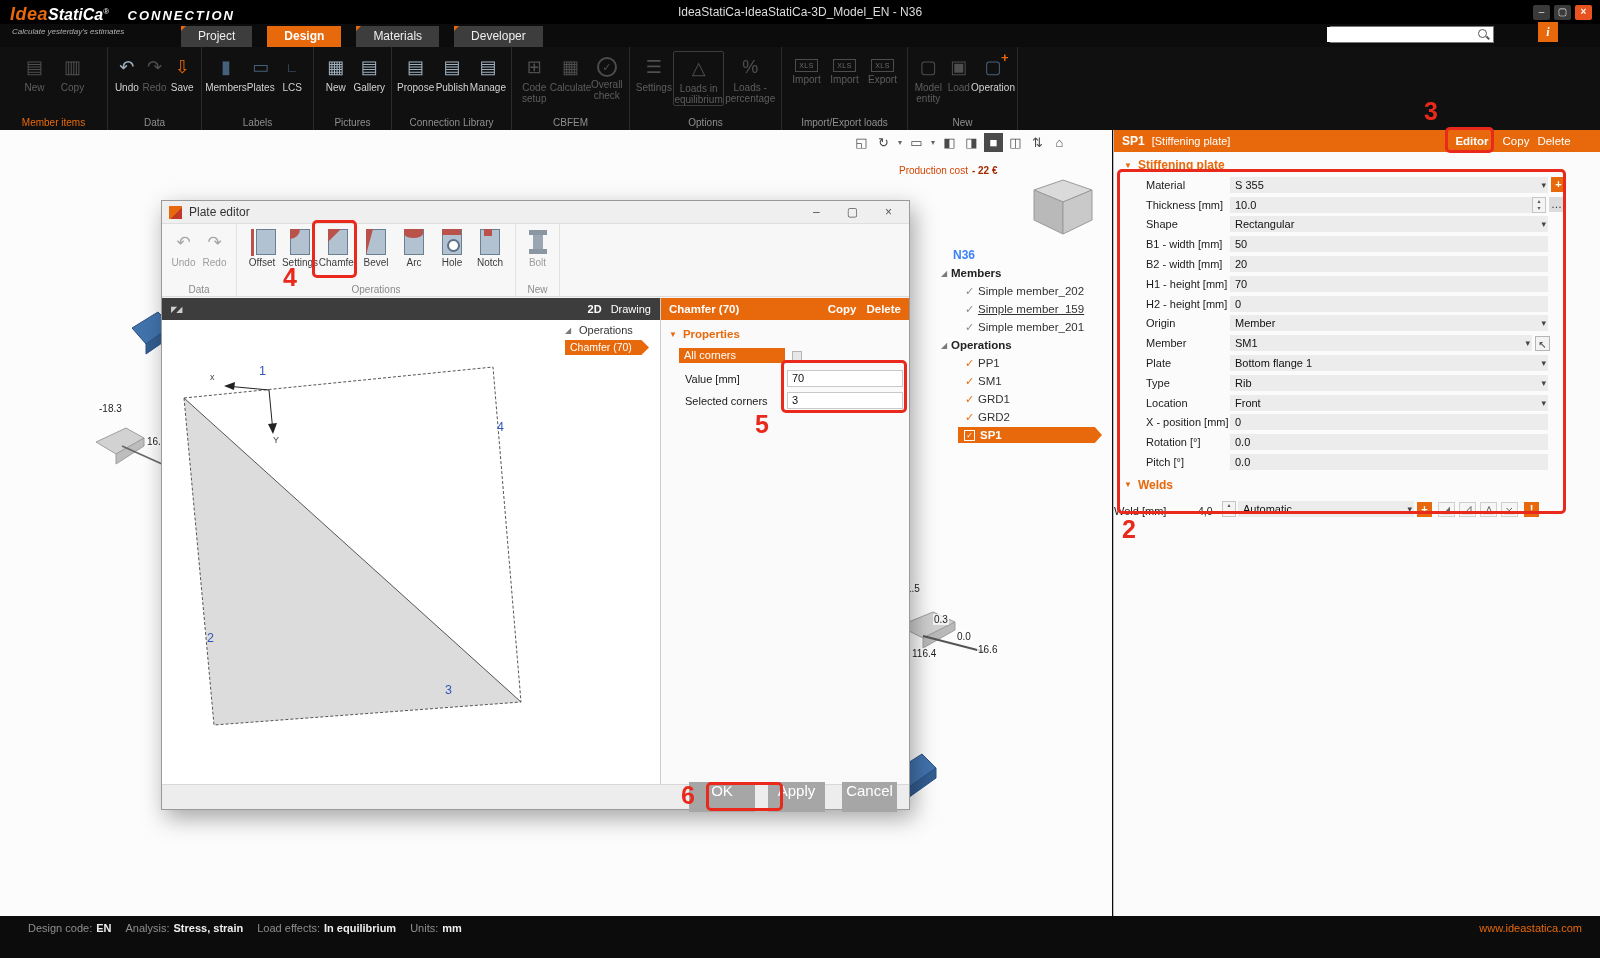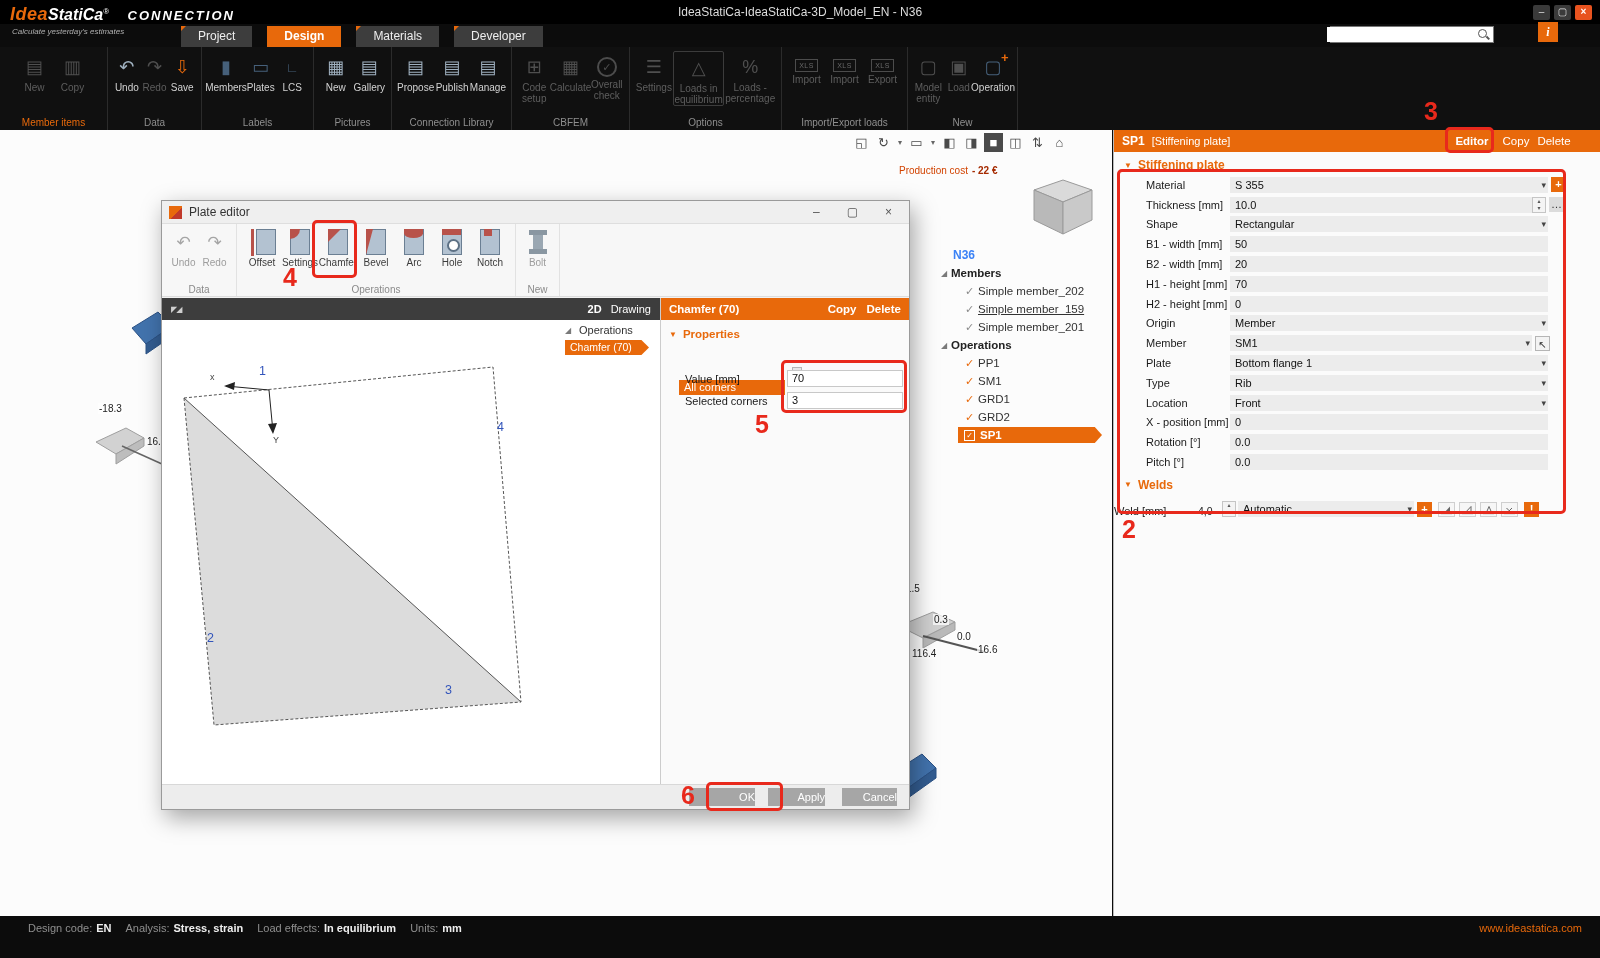--- a/index.html
+++ b/index.html
@@ -151,29 +151,29 @@
   .ct-row1 .t-exp{margin-left:0;}
   .ct-banner{margin-top:4px;height:15px;background:#e8690b;color:#fff;font-size:10.5px;line-height:15px;padding-left:5px;clip-path:polygon(0 0,91% 0,100% 50%,91% 100%,0 100%);}
   .dlg-props{flex:1;display:flex;flex-direction:column;background:#fafafa;}
   .props-header{position:relative;height:22px;background:#e8690b;color:#fff;display:flex;align-items:center;padding:0 8px;font-size:11.5px;}
   .ph-title{font-weight:bold;flex:1;}
   .ph-act{margin-left:10px;font-weight:bold;cursor:default;}
   .props-body{position:relative;flex:1;}
   .prop-sec{position:absolute;top:8px;left:8px;display:flex;gap:6px;color:#e8690b;font-weight:bold;font-size:11.5px;align-items:center;}
   .prop-sec .tri{font-size:8px;}
   .ac-row{position:absolute;top:28px;left:18px;display:flex;align-items:center;gap:7px;}
-  .ac-box{background:#e8690b;color:#fff;font-size:11px;height:15px;line-height:15px;padding:0 5px;width:106px;margin-top:32px;}
+  .ac-box{background:#e8690b;color:#fff;font-size:11px;height:15px;line-height:15px;padding:0 5px;width:106px;}
   .ac-check{width:10px;height:10px;background:#e7e7e7;border:1px solid #b5b5b5;}
   .dprop{position:absolute;left:24px;display:flex;align-items:center;}
   .dprop.v{top:50px;}
   .dprop.s{top:72px;}
   .dprop-label{width:102px;font-size:11px;color:#1a1a1a;}
   .dprop-field{width:116px;height:17px;background:#fff;border:1px solid #c8c8c8;font-size:11px;line-height:15px;padding:0 4px;color:#111;}
   .dlg-bottom{position:absolute;left:0;right:0;bottom:0;height:25px;background:#ededed;border-top:1px solid #d8d8d8;display:flex;justify-content:flex-end;align-items:center;}
-  .dbtn{height:18px;background:#a6a6a6;color:#fff;font-size:11px;text-align:right;line-height:18px;cursor:default;}
+  .dbtn{height:30px;background:#a6a6a6;color:#fff;font-size:15px;text-align:center;line-height:18px;cursor:default;}
   .dbtn.ok{width:66px;margin-right:13px;}
   .dbtn.apply{width:57px;margin-right:17px;}
   .dbtn.cancel{width:55px;margin-right:12px;}
 
   
   .statusbar{position:absolute;left:0;top:916px;width:100%;height:42px;background:#0c0c0c;}
   .sb-items{position:absolute;left:28px;top:6px;display:flex;gap:14px;font-size:11px;white-space:nowrap;}
   .sb-label{color:#8f8f8f;margin-right:4px;}
   .sb-value{color:#efefef;font-weight:bold;}
   .sb-web{position:absolute;right:18px;top:6px;color:#e8690b;font-size:11px;}

